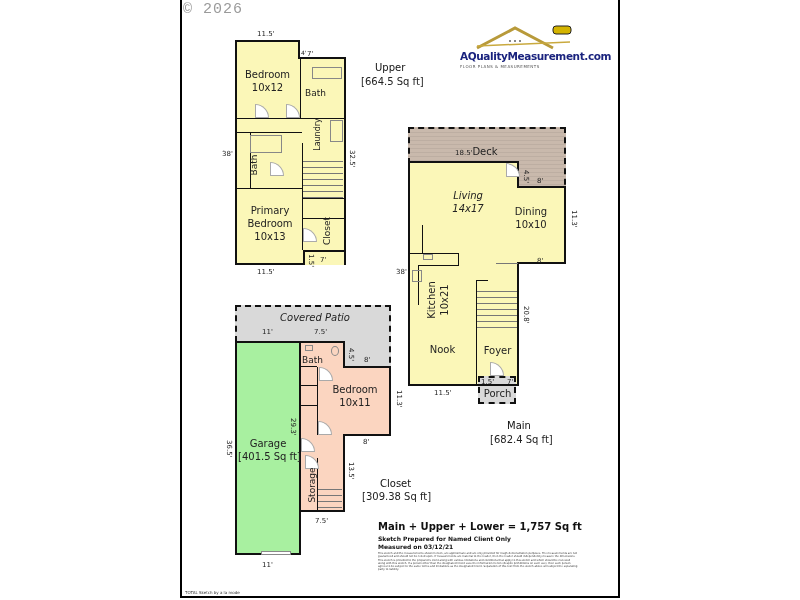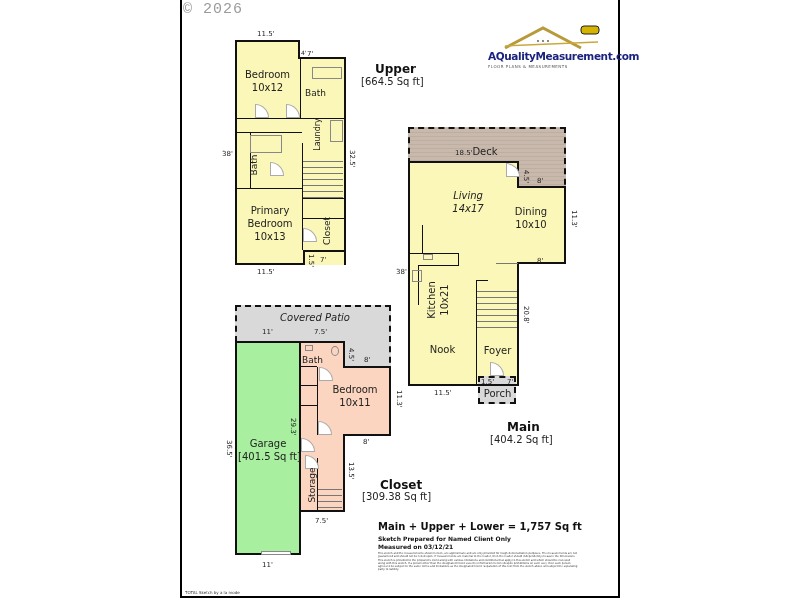--- a/index.html
+++ b/index.html
@@ -13,26 +13,26 @@
     .yellow { background: #fbf7b8; }
     .pink { background: #fbd5c0; }
     .green { background: #a8f0a0; }
     .deck { background: #c9b9ac; background-image: repeating-linear-gradient(0deg, rgba(0,0,0,0.06) 0 1px, transparent 1px 4px); }
     .gray { background: #d9d9d9; }
     .wall { position: absolute; background: #111; }
     .dash { position: absolute; box-sizing: border-box; border: 2px dashed #111; }
     .lbl { position: absolute; font-size: 10px; color: #222; text-align: center; line-height: 13px; white-space: nowrap; }
     .lblsm { position: absolute; font-size: 9px; color: #222; white-space: nowrap; }
     .rot { transform: rotate(-90deg); transform-origin: center center; }
-    .title { position: absolute; font-size: 12px; font-weight: bold; color: #111; }
+    .title { position: absolute; font-size: 10px; font-weight: normal; color: #111; }
     .sub { position: absolute; font-size: 10px; color: #222; }
     .stairs { position: absolute; background-image: repeating-linear-gradient(0deg, #777 0 1px, transparent 1px 6px); }
     .door { position: absolute; width: 14px; height: 14px; border: 1px solid #aaa; border-radius: 0 100% 0 0; background: #fff; box-sizing: border-box; }
     .fixture { position: absolute; border: 1px solid #888; box-sizing: border-box; }
-    .logo { position: absolute; left: 488px; top: 22px; width: 120px; height: 50px; }
+    .logo { position: absolute; left: 460px; top: 22px; width: 120px; height: 50px; }
     .logo-text { position: absolute; left: 0; top: 28px; font-size: 10.5px; font-weight: bold; color: #1a237e; letter-spacing: -0.4px; white-space: nowrap; }
     .logo-sub { position: absolute; left: 0; top: 42px; font-size: 4px; color: #555; white-space: nowrap; letter-spacing: 0.5px; }
     .total { position: absolute; left: 378px; top: 521px; font-size: 10px; font-weight: bold; color: #111; }
     .prep { position: absolute; left: 378px; top: 535px; font-size: 6px; font-weight: bold; color: #111; line-height: 8px; }
     .fine { position: absolute; left: 378px; top: 552px; width: 200px; font-size: 2.6px; color: #333; line-height: 3.3px; }
     .footer { position: absolute; left: 185px; top: 590px; font-size: 4px; color: #333; }
   </style>
 </head>
 <body>
 
@@ -160,21 +160,21 @@
   <div class="dim" style="left:537px;top:177px;">8'</div>
   <div class="vdim" style="left:578px;top:210px;">11.3'</div>
   <div class="dim" style="left:537px;top:257px;">8'</div>
   <div class="dim" style="left:396px;top:268px;">38'</div>
   <div class="vdim" style="left:530px;top:306px;">20.8'</div>
   <div class="dim" style="left:434px;top:389px;">11.5'</div>
   <div class="dim" style="left:481px;top:378px;">1.5'</div>
   <div class="dim" style="left:507px;top:378px;">7'</div>
 
   <div class="title" style="left:507px;top:420px;">Main</div>
-  <div class="sub" style="left:490px;top:434px;">[404.2 Sq ft]</div>
+  <div class="sub" style="left:490px;top:434px;">[682.4 Sq ft]</div>
 </div>
 
 <div>
   <div class="dash gray" style="left:235px;top:305px;width:156px;height:68px;"></div>
   <div class="room green" style="left:236px;top:342px;width:64px;height:212px;"></div>
   <div class="room pink" style="left:300px;top:342px;width:18px;height:144px;"></div>
   <div class="room pink" style="left:300px;top:342px;width:43px;height:93px;"></div>
   <div class="room pink" style="left:318px;top:367px;width:72px;height:68px;"></div>
   <div class="room pink" style="left:300px;top:435px;width:43px;height:76px;"></div>
 

